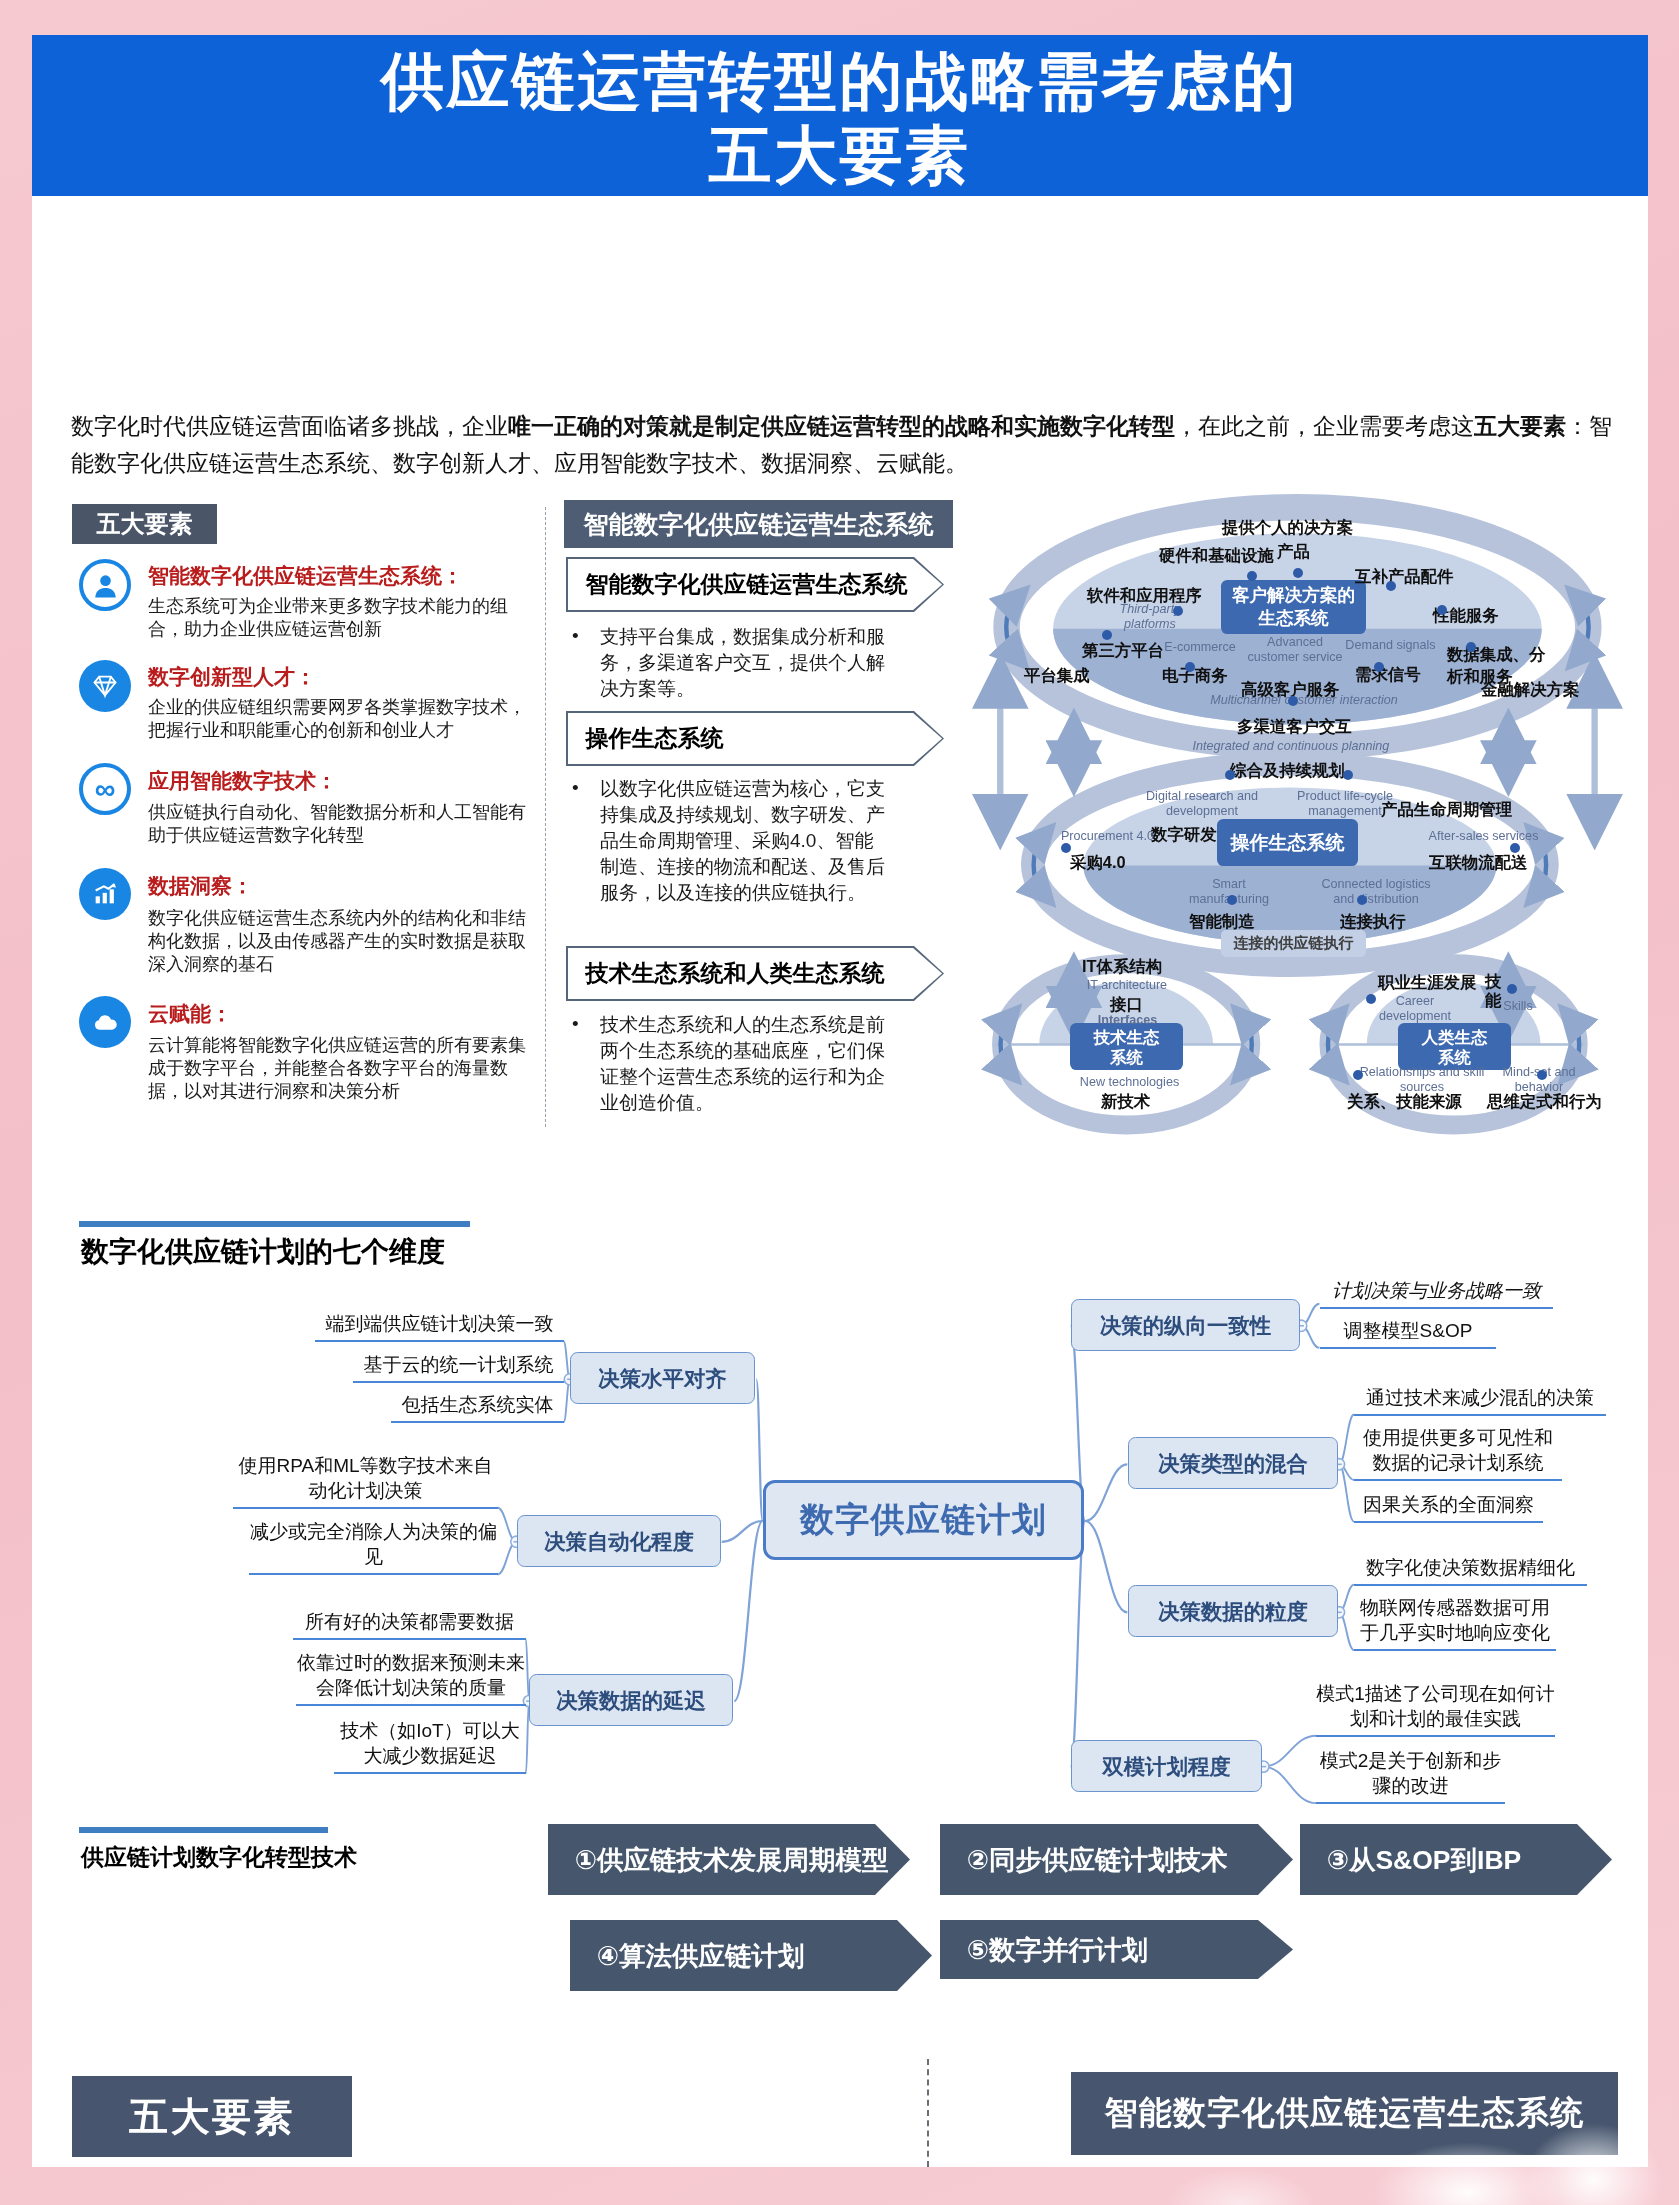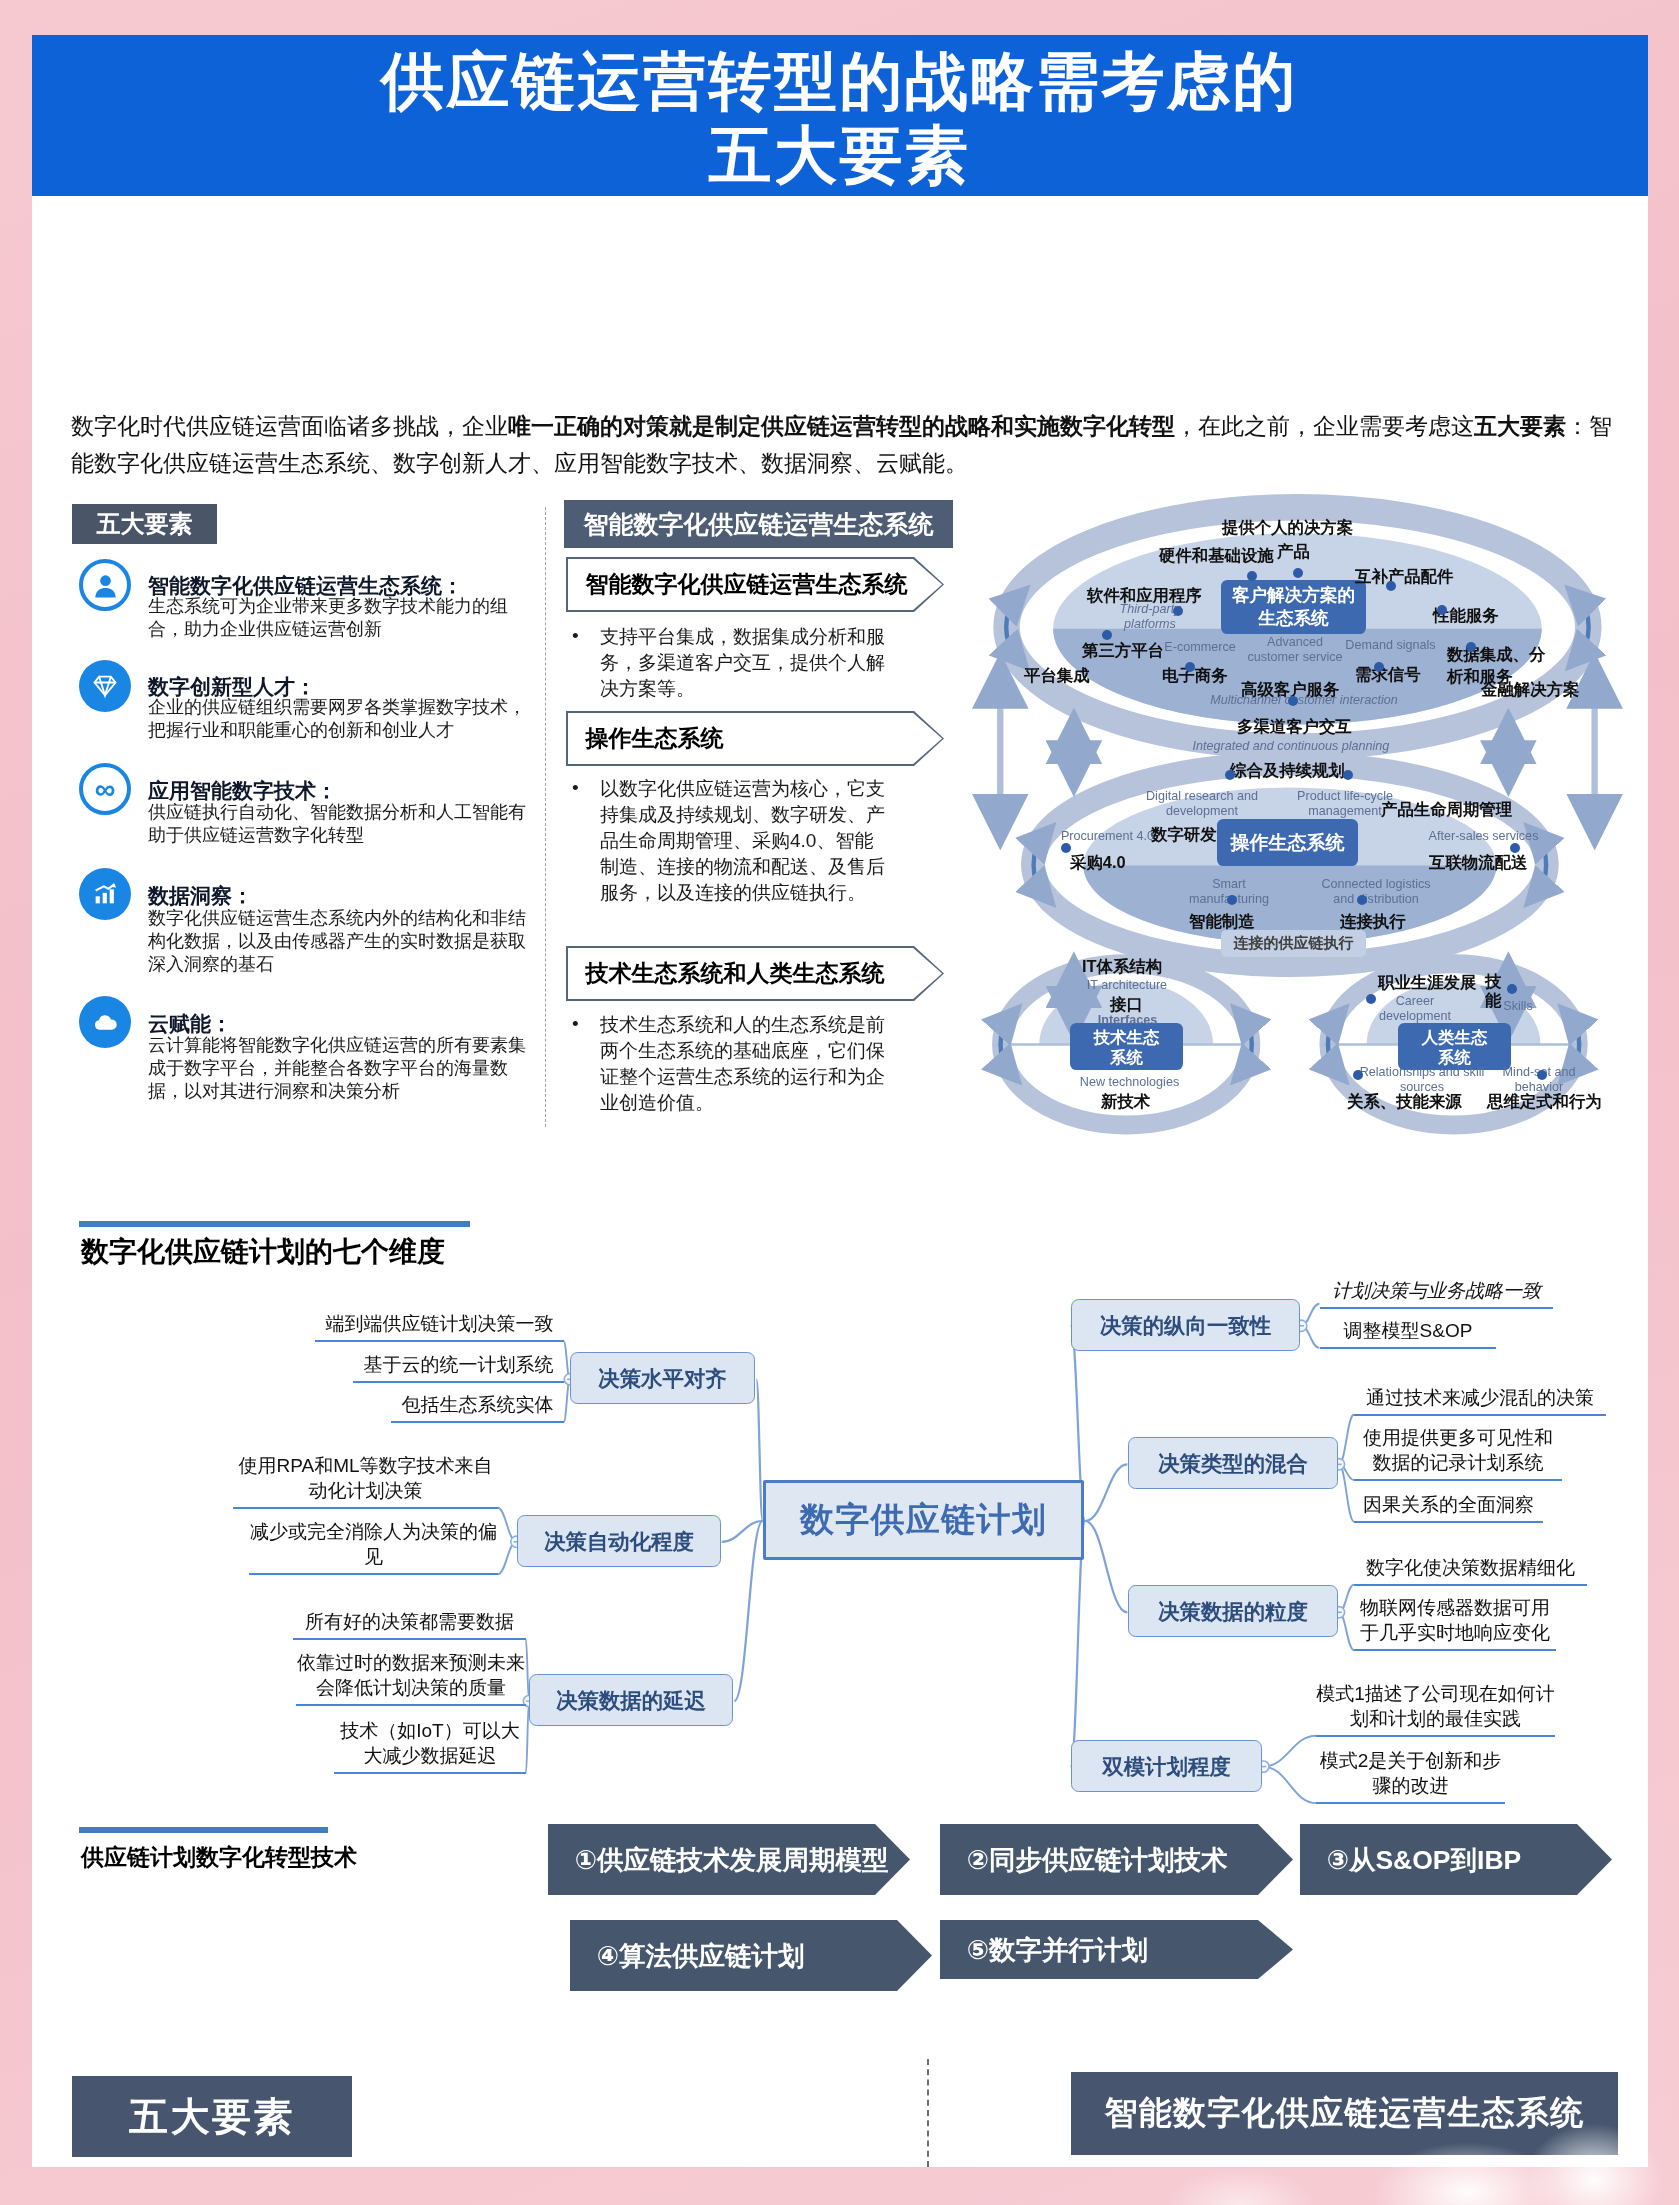--- a/index.html
+++ b/index.html
@@ -12,21 +12,21 @@
   .abs{position:absolute;}
   .card{left:31.5px;top:35px;width:1616px;height:2132px;background:#ffffff;}
   .hdr{left:31.5px;top:35px;width:1616px;height:161px;background:#0e62d8;color:#fff;
        text-align:center;font-weight:bold;font-size:63px;line-height:1.18;padding-top:8.8px;box-sizing:border-box;letter-spacing:2.5px;}
   .intro{left:71px;top:408px;width:1541px;font-size:23px;line-height:37px;color:#111;}
   .badge{left:72px;top:504px;width:145px;height:40px;background:#4a5568;color:#fff;
          font-weight:bold;font-size:24px;text-align:center;line-height:40px;}
   .icn{width:52px;height:52px;border-radius:50%;display:flex;align-items:center;justify-content:center;}
   .icn.solid{background:#1a86e3;color:#fff;}
   .icn.ring{background:#fff;border:4.4px solid #1a86e3;color:#1a86e3;box-sizing:border-box;}
-  .it{font-size:21px;font-weight:bold;color:#0f172a;margin-top:10px;}
+  .it{font-size:21px;font-weight:bold;color:#b91c1c;}
   .id{font-size:18px;line-height:23px;color:#1a1a1a;width:378px;}
   .vdash{border-left:1.9px dashed #98a1ac;}
   .ebanner{left:564px;top:500px;width:389px;height:48px;background:#4e5d73;color:#fff;
            font-weight:bold;font-size:25px;text-align:center;line-height:48px;}
   .chevbox{height:55px;}
   .chevbox .co{position:absolute;inset:0;background:#55657a;
      clip-path:polygon(0 0,calc(100% - 30px) 0,100% 50%,calc(100% - 30px) 100%,0 100%);}
   .chevbox .ci{position:absolute;inset:1.9px;background:#fff;
      clip-path:polygon(0 0,calc(100% - 29px) 0,100% 50%,calc(100% - 29px) 100%,0 100%);
      display:flex;align-items:center;padding-left:17.6px;font-size:23px;font-weight:bold;color:#000;box-sizing:border-box;}
@@ -34,21 +34,21 @@
   .bdot{font-size:19px;color:#1a1a1a;}
   .dlab{font-size:16.4px;font-weight:bold;color:#101010;white-space:nowrap;}
   .dlab2{font-size:16.4px;font-weight:bold;color:#101010;text-align:left;}
   .elab{font-size:12.6px;color:#5d6f95;text-align:center;line-height:15px;}
   .eital{font-style:italic;}
   .cbox{background:#3c69b0;color:#fff;border-radius:6.3px;text-align:center;
         font-weight:bold;font-size:17.6px;display:flex;flex-direction:column;justify-content:center;line-height:23px;}
   .dot{width:10px;height:10px;border-radius:50%;background:#2e5ba8;}
   .mm-node{background:#dce5f2;border:1.9px solid #6b94cf;border-radius:7.6px;color:#2d4d7d;
            font-weight:bold;font-size:21.4px;display:flex;align-items:center;justify-content:center;z-index:2;}
-  .mm-center{background:#dfe7f3;border:3.8px solid #4a7cc7;border-radius:2px;color:#3e6bb0;
+  .mm-center{background:#dfe7f3;border:3.8px solid #4a7cc7;border-radius:12px;color:#3e6bb0;
            font-weight:bold;font-size:34px;display:flex;align-items:center;justify-content:center;z-index:2;letter-spacing:1.3px;}
   .mm-leaf{font-size:19px;line-height:25px;color:#111;text-align:center;
            border-bottom:2.5px solid #4a86d8;padding-bottom:3.8px;z-index:2;}
   .barline{height:5.7px;background:#3f7fc1;}
   .sectitle{font-size:28px;font-weight:bold;color:#000;}
   .chev{background:#46576d;color:#fff;font-weight:bold;font-size:26.5px;
         display:flex;align-items:center;padding-left:26.5px;box-sizing:border-box;
         clip-path:polygon(0 0,calc(100% - 35px) 0,100% 50%,calc(100% - 35px) 100%,0 100%);}
   .fban{background:#47566e;color:#fff;font-weight:bold;display:flex;align-items:center;justify-content:center;}
   .petal{background:radial-gradient(ellipse at center,rgba(255,255,255,.95),rgba(255,255,255,0) 70%);border-radius:50%;}

